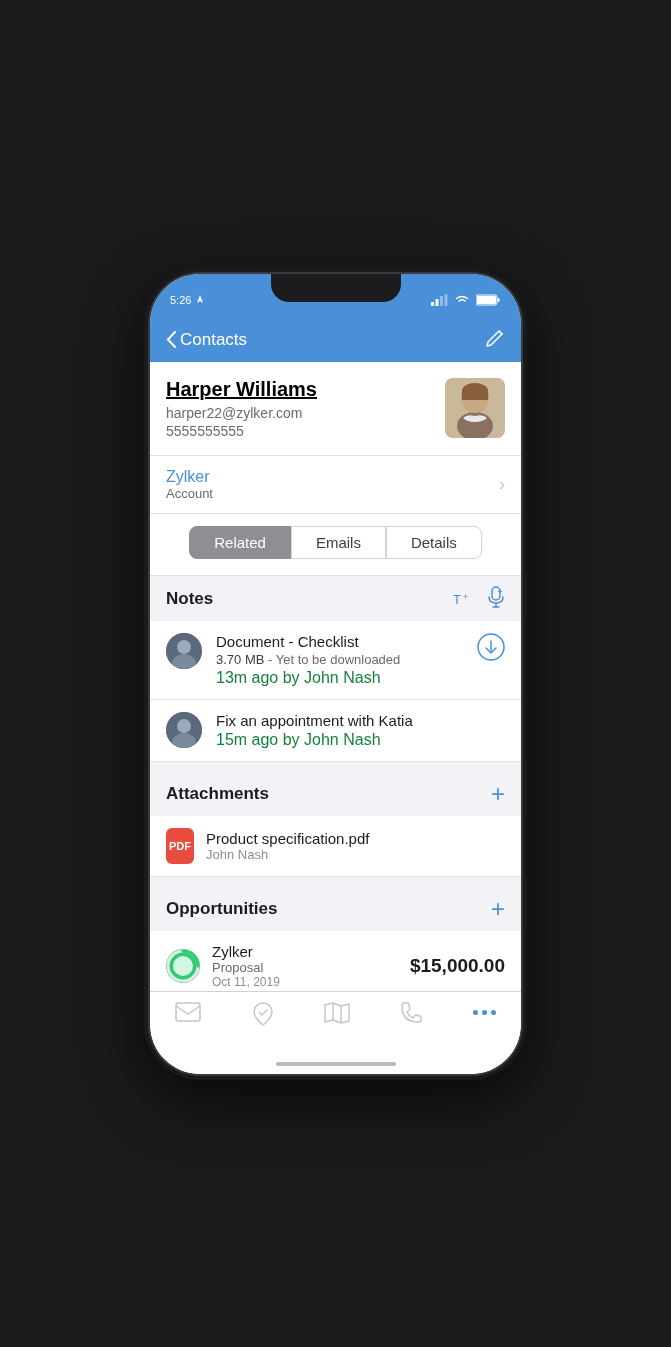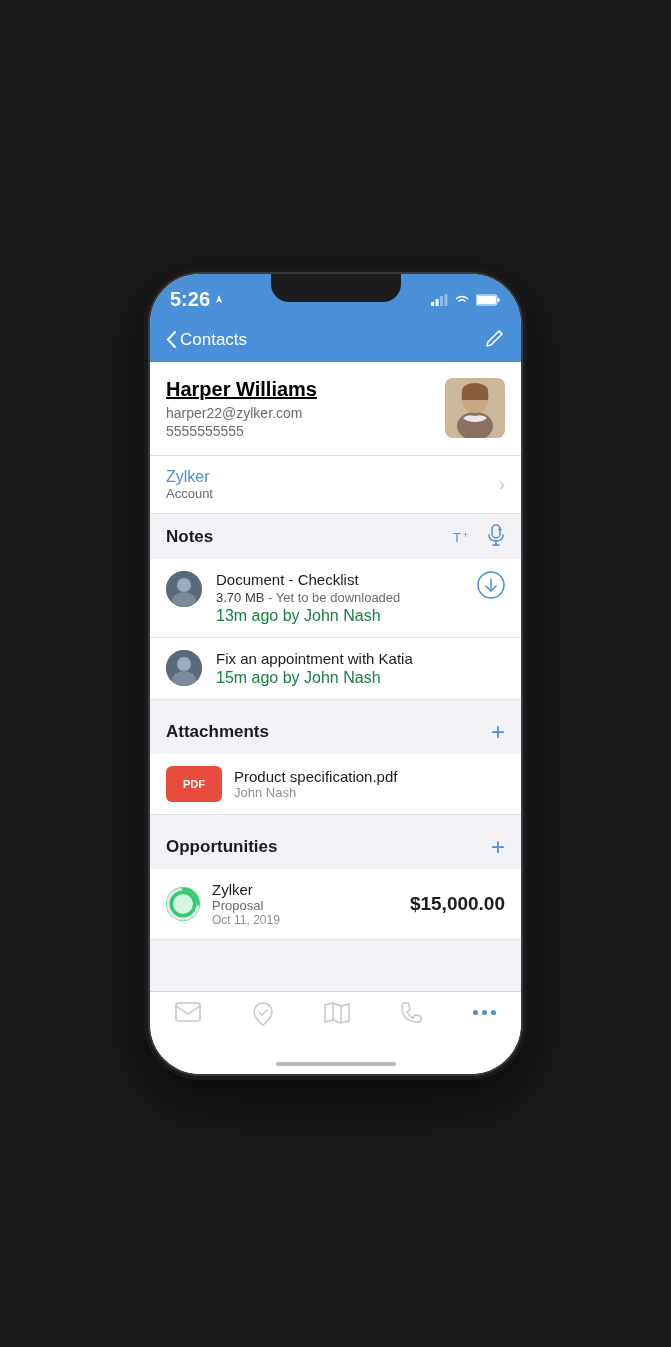--- a/index.html
+++ b/index.html
@@ -62,22 +62,22 @@
       display: flex;
       align-items: center;
       justify-content: space-between;
       padding: 0 20px;
       padding-top: 8px;
       flex-shrink: 0;
     }
 
     .status-time {
       color: white;
-      font-size: 20px;
-      font-weight: 700;
+      font-size: 11px;
+      font-weight: 400;
       display: flex;
       align-items: center;
       gap: 4px;
     }
 
     .status-icons {
       display: flex;
       align-items: center;
       gap: 6px;
     }
@@ -324,21 +324,21 @@
     .attachment-item {
       background: white;
       padding: 12px 16px;
       display: flex;
       align-items: center;
       gap: 12px;
       border-bottom: 0.5px solid #e0e0e0;
     }
 
     .pdf-icon {
-      width: 56px;
+      width: 28px;
       height: 36px;
       background: #e74c3c;
       border-radius: 6px;
       display: flex;
       align-items: center;
       justify-content: center;
       color: white;
       font-size: 11px;
       font-weight: 700;
       flex-shrink: 0;
@@ -534,20 +534,25 @@
       </div>
 
       <div class="account-row">
         <div>
           <div class="account-name">Zylker</div>
           <div class="account-label">Account</div>
         </div>
         <div class="chevron-right">›</div>
       </div>
 
+      <div class="tabs-container">
+        <button class="tab-btn active">Related</button>
+        <button class="tab-btn">Emails</button>
+        <button class="tab-btn">Details</button>
+      </div>
 
       <div class="notes-section">
         <div class="section-header">
           <span class="section-title">Notes</span>
           <div class="section-actions">
             <div class="section-icon-btn text-add-icon">
               <svg width="22" height="18" viewBox="0 0 22 18" fill="none">
                 <text x="0" y="14" font-size="13" fill="#4a90d9" font-family="Arial">T</text>
                 <text x="10" y="10" font-size="9" fill="#4a90d9" font-family="Arial">+</text>
               </svg>

